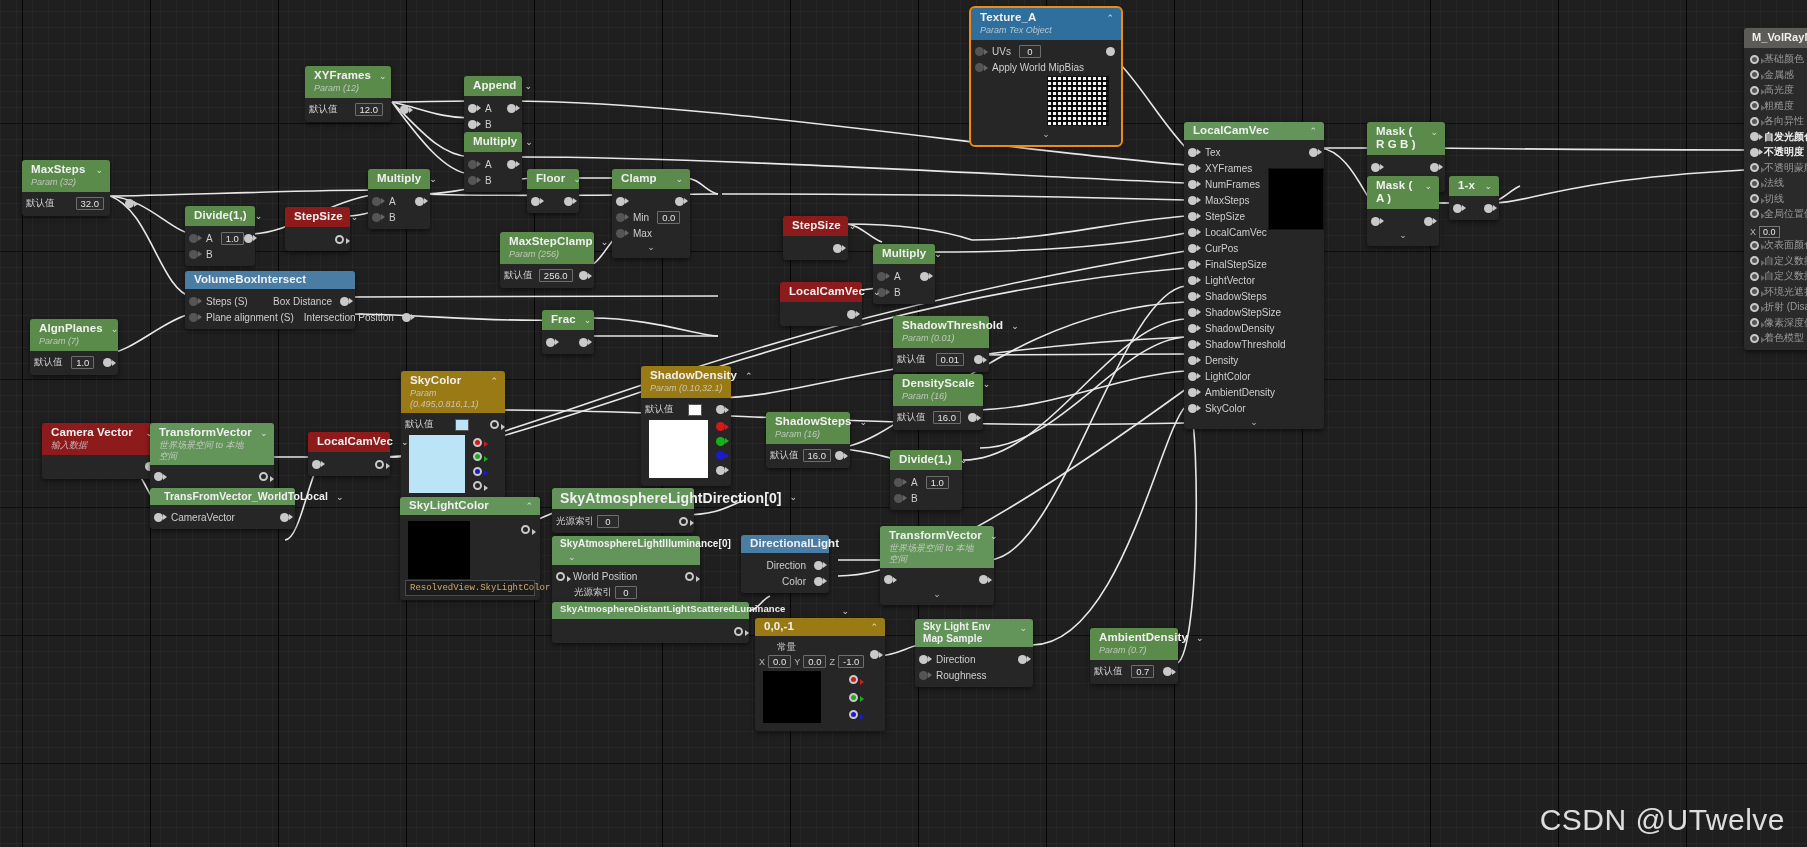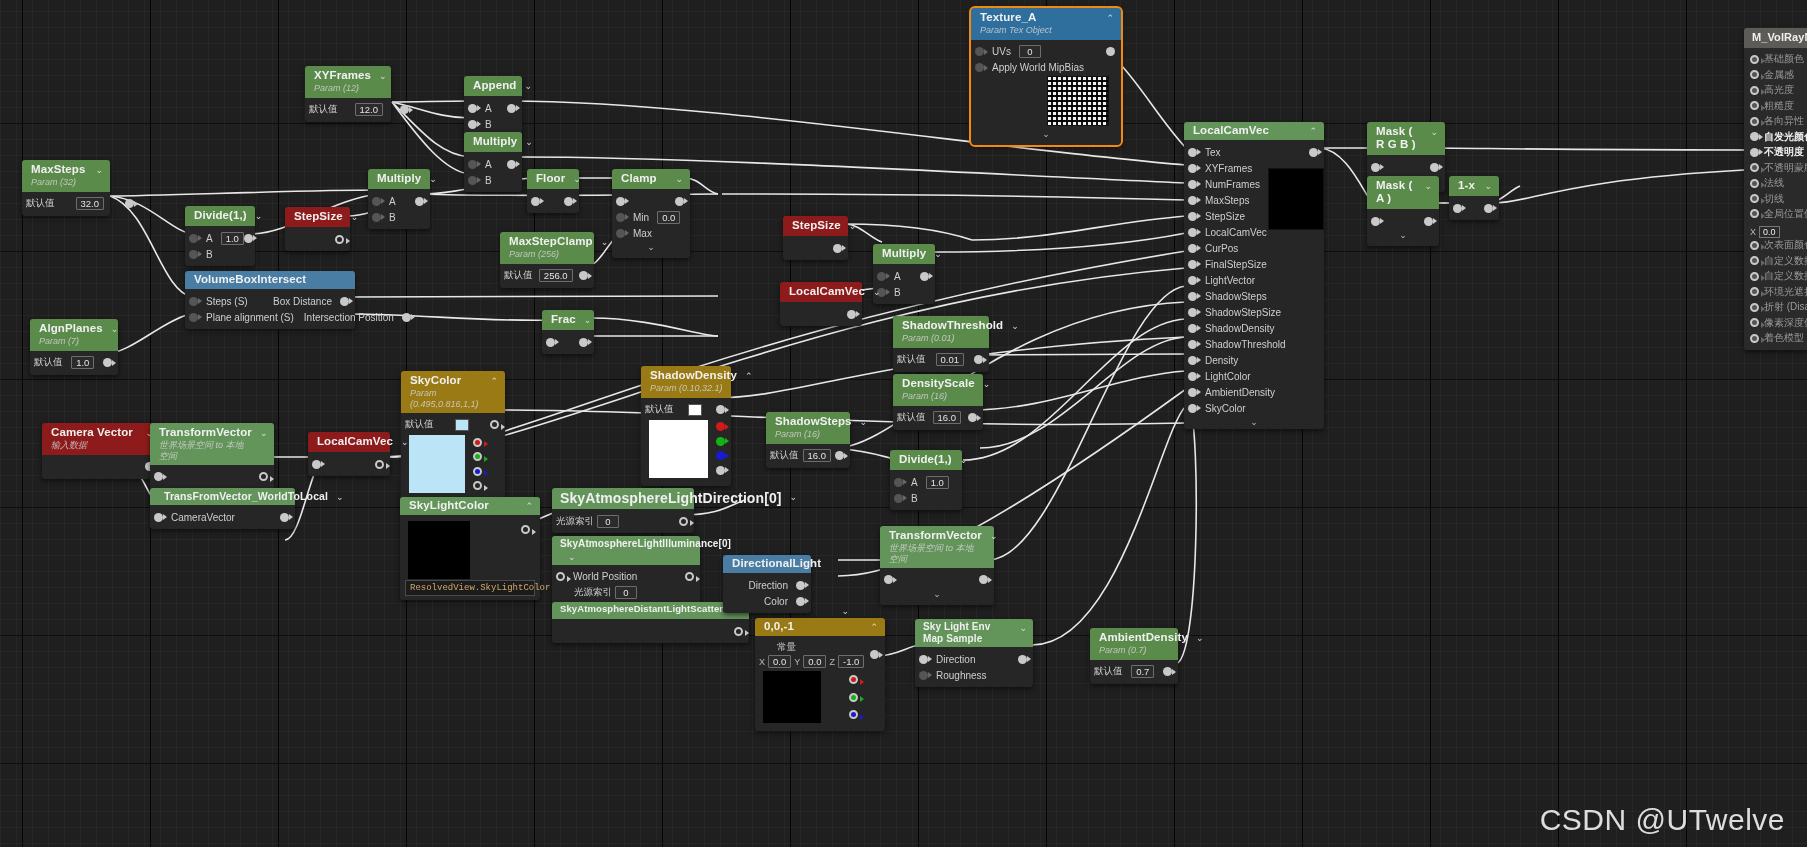--- a/index.html
+++ b/index.html
@@ -696,21 +696,21 @@
     <span class="ttl" style="font-size:9.5px;">SkyAtmosphereDistantLightScatteredLuminance</span>
     <span class="caret">⌄</span>
   </div>
   <div class="body">
     <div class="row" style="justify-content:flex-end;">
       <span class="pin hollow arrow"></span>
     </div>
   </div>
 </div>
 
-<div class="node" style="left:723px; top:535px; width:88px;margin-top:20px;">
+<div class="node" style="left:741px; top:535px; width:88px;">
   <div class="hdr blue2" style="padding:2px 7px 3px 9px;">
     <span class="ttl">DirectionalLight</span>
   </div>
   <div class="body">
     <div class="row" style="justify-content:flex-end;">
       <span class="inline">
           <span class="plabel">Direction</span>
         <span class="pin arrow"></span>
         </span>
     </div>

